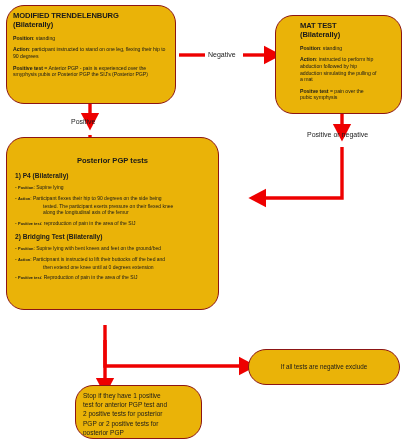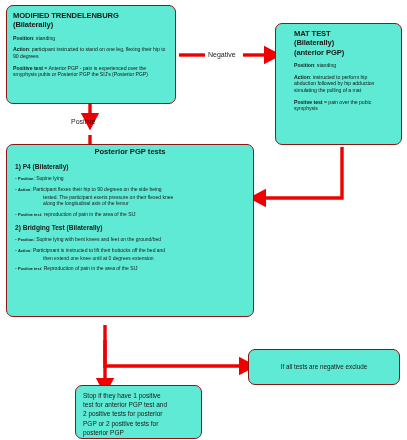--- a/index.html
+++ b/index.html
@@ -18,22 +18,22 @@
   #canvas {
     position: absolute;
     left: 0; top: 0;
     width: 407px;
     height: 440px;
   }
   .box {
     position: absolute;
     box-sizing: border-box;
     border: 1.6px solid #8c1515;
-    border-radius: 7px;
-    background: #5eead4;
+    border-radius: 18px;
+    background: #eab308;
     overflow: hidden;
   }
   .box-title {
     font-weight: bold;
     font-size: 7.6px;
     line-height: 9.4px;
     letter-spacing: -0.1px;
   }
   .center-title {
     font-weight: bold;
@@ -152,38 +152,37 @@
       <b>Position</b><span>: standing</span>
     </div>
     <div class="para">
       <b>Action</b><span>: participant instructed to stand on one leg, flexing their hip to 90 degrees</span>
     </div>
     <div class="para">
       <b>Positive test</b><span> =  Anterior PGP - pain is experienced over the smyphysis pubis or Posterior PGP the SIJ's (Posterior PGP)</span>
     </div>
   </div>
 
-  <div class="box" style="left:275px; top:23px; width:127px; height:122px; padding:5px 18px;">
+  <div class="box" style="left:275px; top:15px; width:127px; height:99px; padding:5px 24px;">
     <div class="box-title">
       <div>MAT TEST</div>
       <div>(Bilaterally)</div>
-      <div>(anterior PGP)</div>
     </div>
     <div class="para">
       <b>Position</b><span>: standing</span>
     </div>
     <div class="para">
       <b>Action</b><span>: instructed to perform hip abduction followed by hip adduction simulating the pulling of a mat</span>
     </div>
     <div class="para">
       <b>Positve test</b><span> = pain over the pubic symphysis</span>
     </div>
   </div>
 
-  <div class="box" style="left:6px; top:144px; width:248px; height:173px; padding:2px 8px;">
+  <div class="box" style="left:6px; top:137px; width:213px; height:173px; padding:18px 8px;">
     <div class="center-title">Posterior PGP tests</div>
 
     <div class="sub-head">1) P4 (Bilaterally)</div>
     <div class="bullet">
       - <b>Position</b><span>: Supine lying</span>
     </div>
     <div class="bullet">
       - <b>Action</b><span>: Participant flexes their hip to 90 degrees on the side being</span>
       <span class="cont">tested. The participant exerts pressure on their flexed knee</span>
       <span class="cont">along the longitudinal axis of the femur</span>

